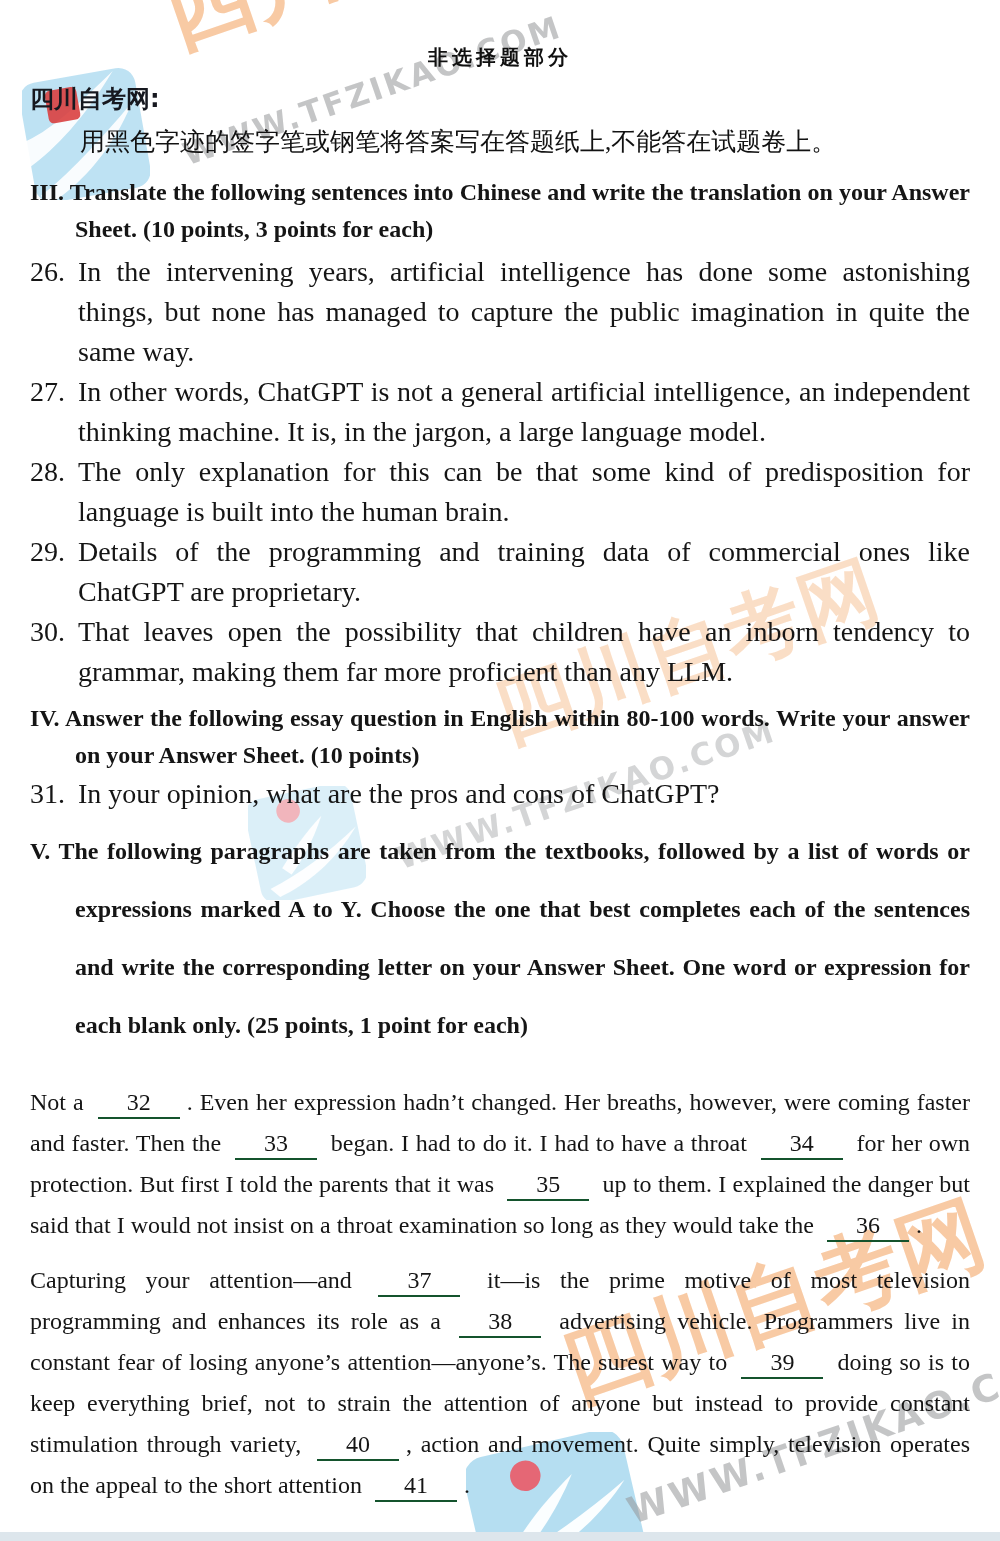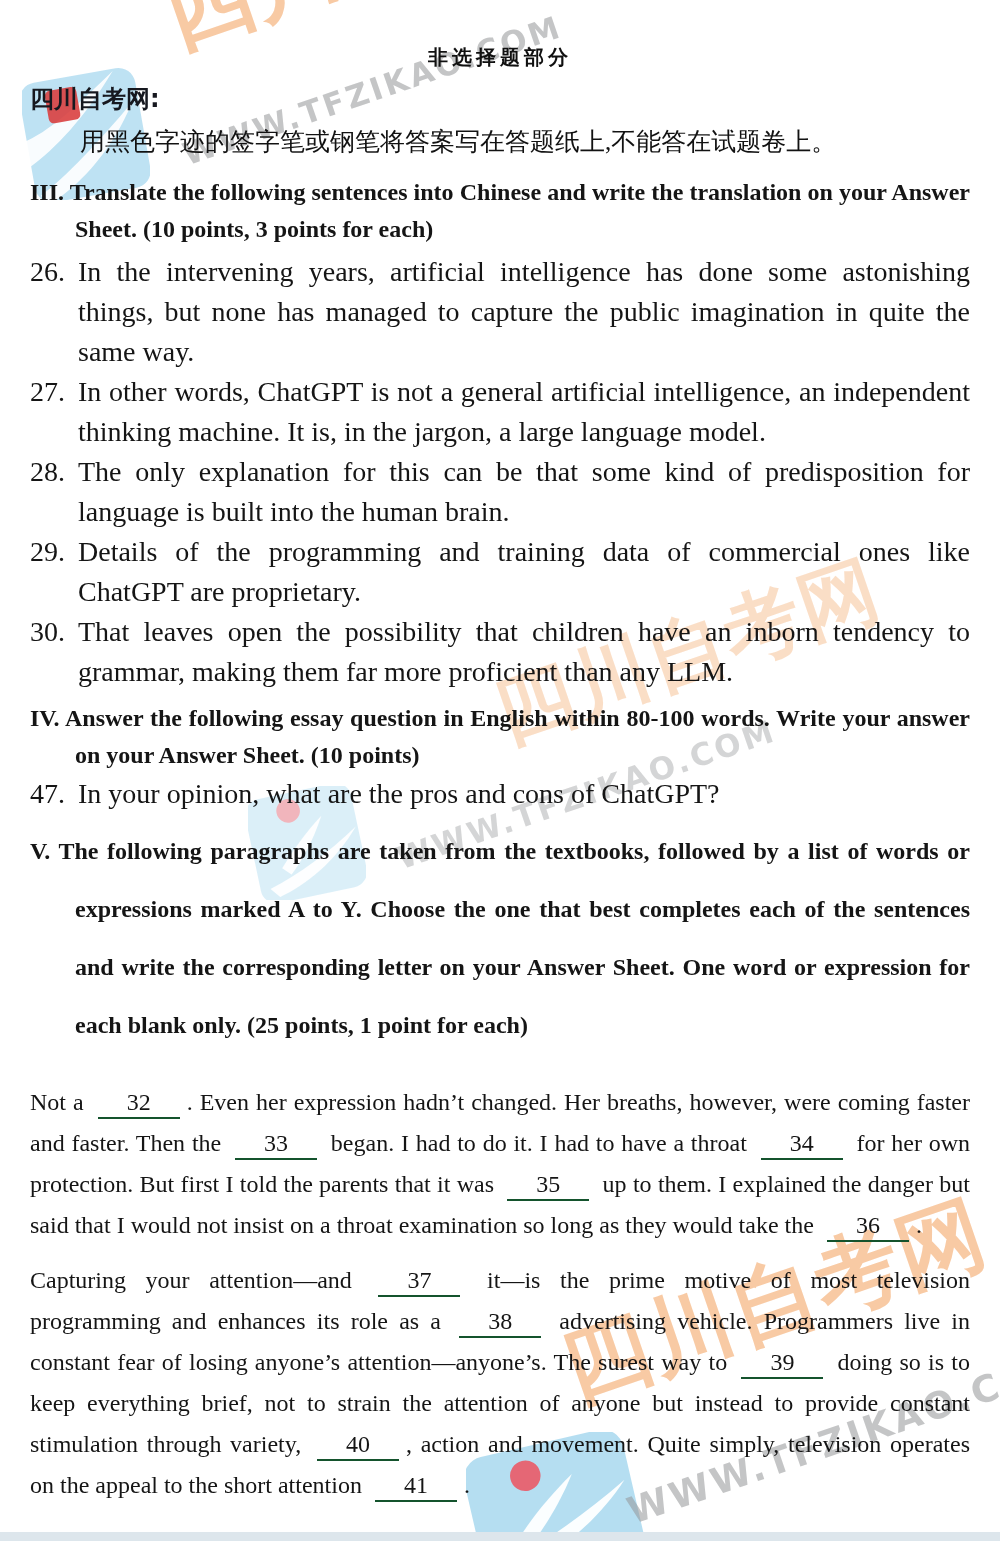--- a/index.html
+++ b/index.html
@@ -176,21 +176,21 @@
       </div>
       <div class="item">
         <span class="num">30.</span>
         <span>That leaves open the possibility that children have an inborn tendency to grammar, making them far more proficient than any LLM.</span>
       </div>
     </div>
 
     <div class="sec-heading iv-heading">IV. Answer the following essay question in English within 80-100 words. Write your answer on your Answer Sheet. (10 points)</div>
 
     <div class="item">
-      <span class="num">47.</span>
+      <span class="num">31.</span>
       <span>In your opinion, what are the pros and cons of ChatGPT?</span>
     </div>
 
     <div class="sec-heading v-heading">V. The following paragraphs are taken from the textbooks, followed by a list of words or expressions marked A to Y. Choose the one that best completes each of the sentences and write the corresponding letter on your Answer Sheet. One word or expression for each blank only. (25 points, 1 point for each)</div>
 
     <div class="para para-1">Not a <span class="blank">32</span>. Even her expression hadn’t changed. Her breaths, however, were coming faster and faster. Then the <span class="blank">33</span> began. I had to do it. I had to have a throat <span class="blank">34</span> for her own protection. But first I told the parents that it was <span class="blank">35</span> up to them. I explained the danger but said that I would not insist on a throat examination so long as they would take the <span class="blank">36</span>.</div>
 
     <div class="para para-2">Capturing your attention—and <span class="blank">37</span> it—is the prime motive of most television programming and enhances its role as a <span class="blank">38</span> advertising vehicle. Programmers live in constant fear of losing anyone’s attention—anyone’s. The surest way to <span class="blank">39</span> doing so is to keep everything brief, not to strain the attention of anyone but instead to provide constant stimulation through variety, <span class="blank">40</span>, action and movement. Quite simply, television operates on the appeal to the short attention <span class="blank">41</span>.</div>
 
   </div>

